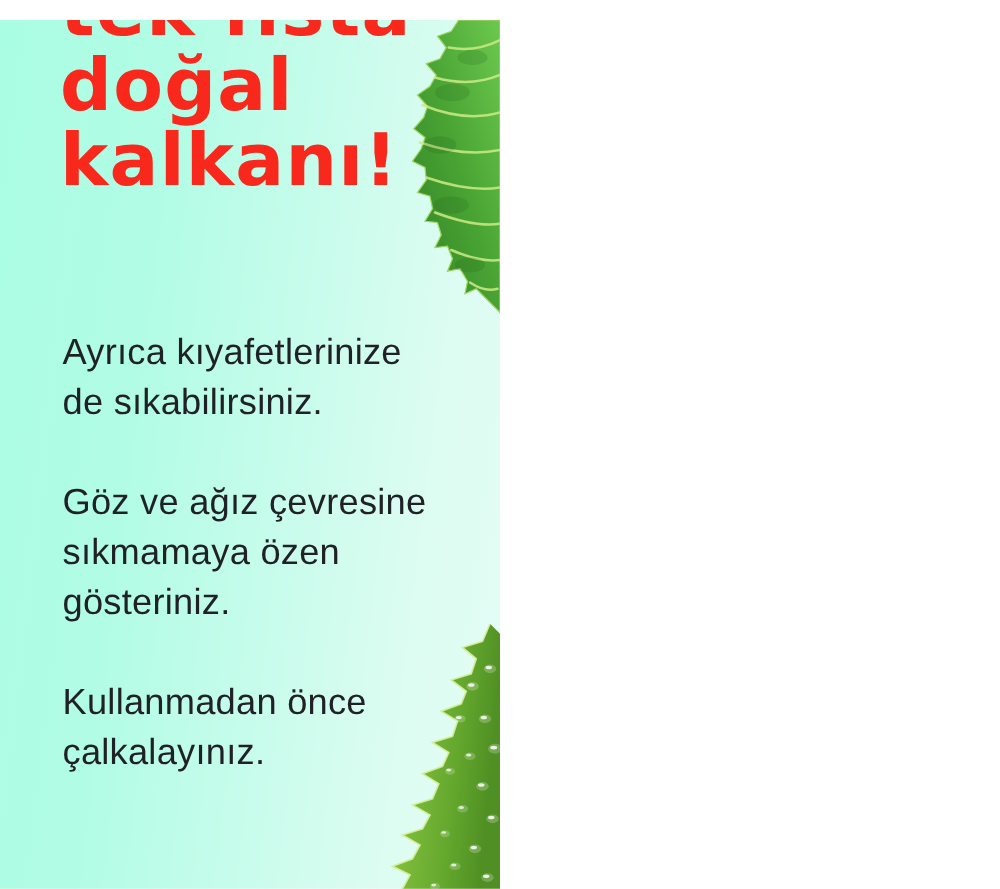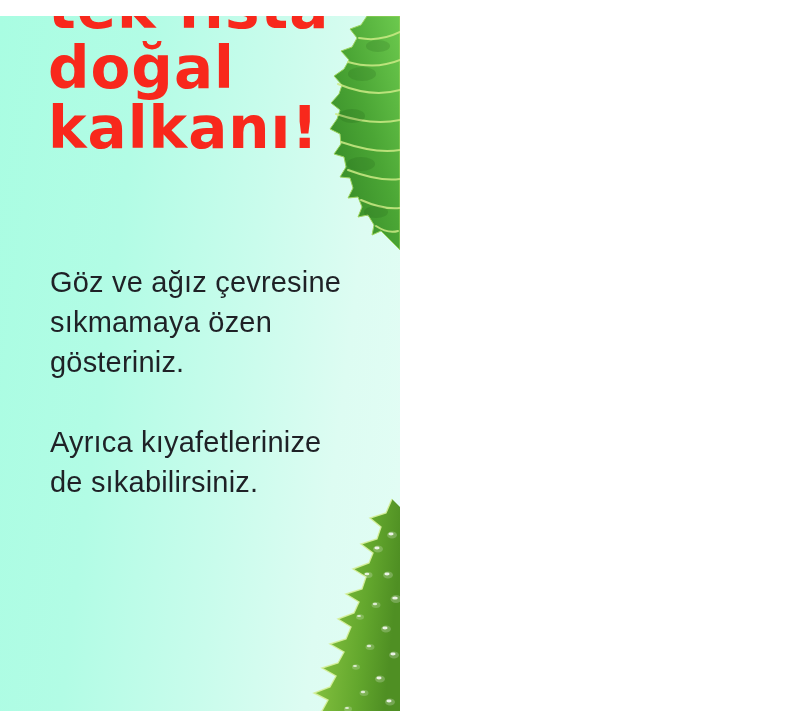--- a/index.html
+++ b/index.html
@@ -119,27 +119,31 @@
         <ellipse cx="34" cy="58" rx="14" ry="7"></ellipse>
         <ellipse cx="24" cy="100" rx="13" ry="7"></ellipse>
         <ellipse cx="33" cy="148" rx="14" ry="7"></ellipse>
         <ellipse cx="48" cy="196" rx="12" ry="6"></ellipse>
         <ellipse cx="50" cy="30" rx="12" ry="6"></ellipse>
       </g>
     </svg>
 
     <div class="copy">
       <p>
+        <span class="line">Ayrıca kıyafetlerinize</span>
+        <span class="line">de sıkabilirsiniz.</span>
+      </p>
+      <p>
         <span class="line">Göz ve ağız çevresine</span>
         <span class="line">sıkmamaya özen</span>
         <span class="line">gösteriniz.</span>
       </p>
       <p>
-        <span class="line">Ayrıca kıyafetlerinize</span>
-        <span class="line">de sıkabilirsiniz.</span>
+        <span class="line">Kullanmadan önce</span>
+        <span class="line">çalkalayınız.</span>
       </p>
     </div>
 
     <svg class="aloe-leaf" width="100" height="230" viewBox="0 0 100 230" xmlns="http://www.w3.org/2000/svg">
       <defs>
         <linearGradient id="aloeGrad" x1="0" y1="0" x2="1" y2="0.25">
           <stop offset="0" stop-color="#a5d755"></stop>
           <stop offset="0.35" stop-color="#7cbb3b"></stop>
           <stop offset="0.7" stop-color="#63a72d"></stop>
           <stop offset="1" stop-color="#4f8f23"></stop>

